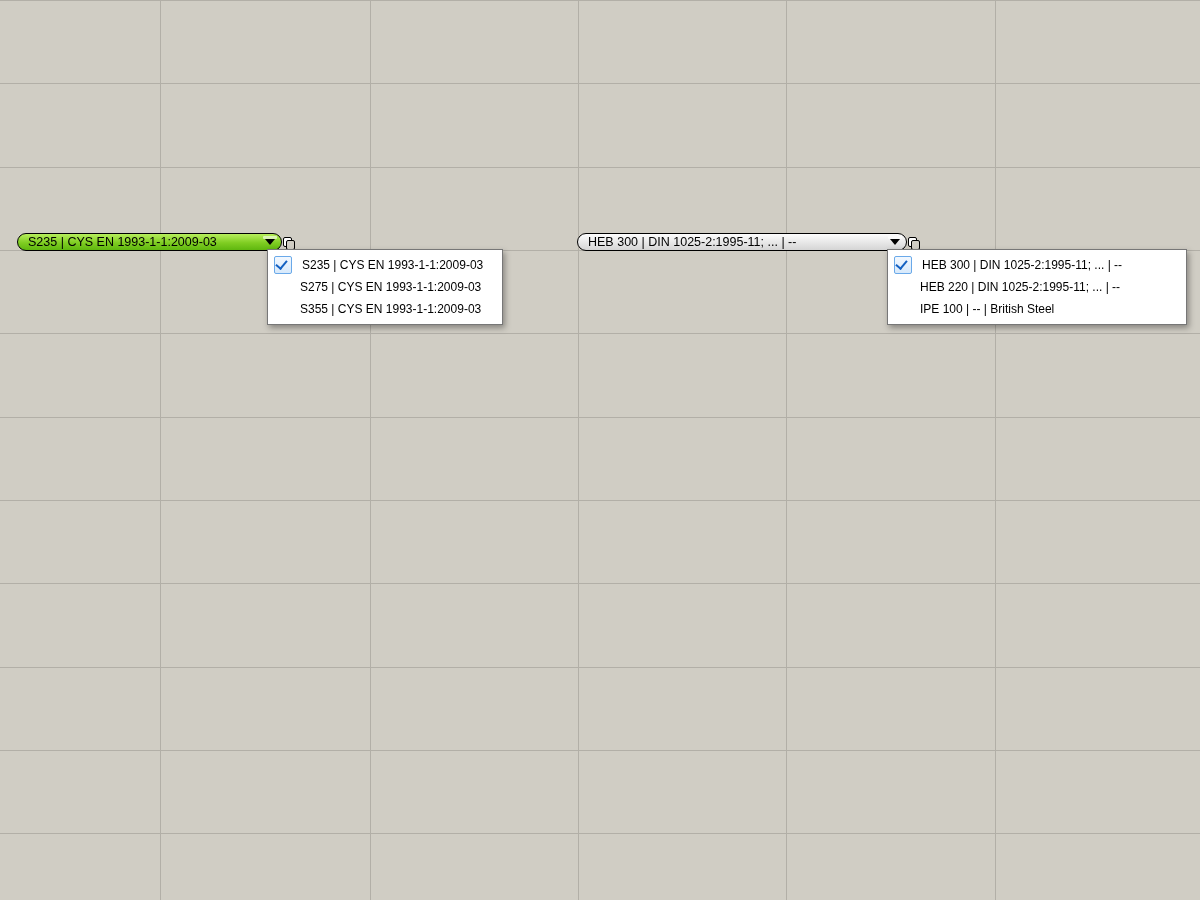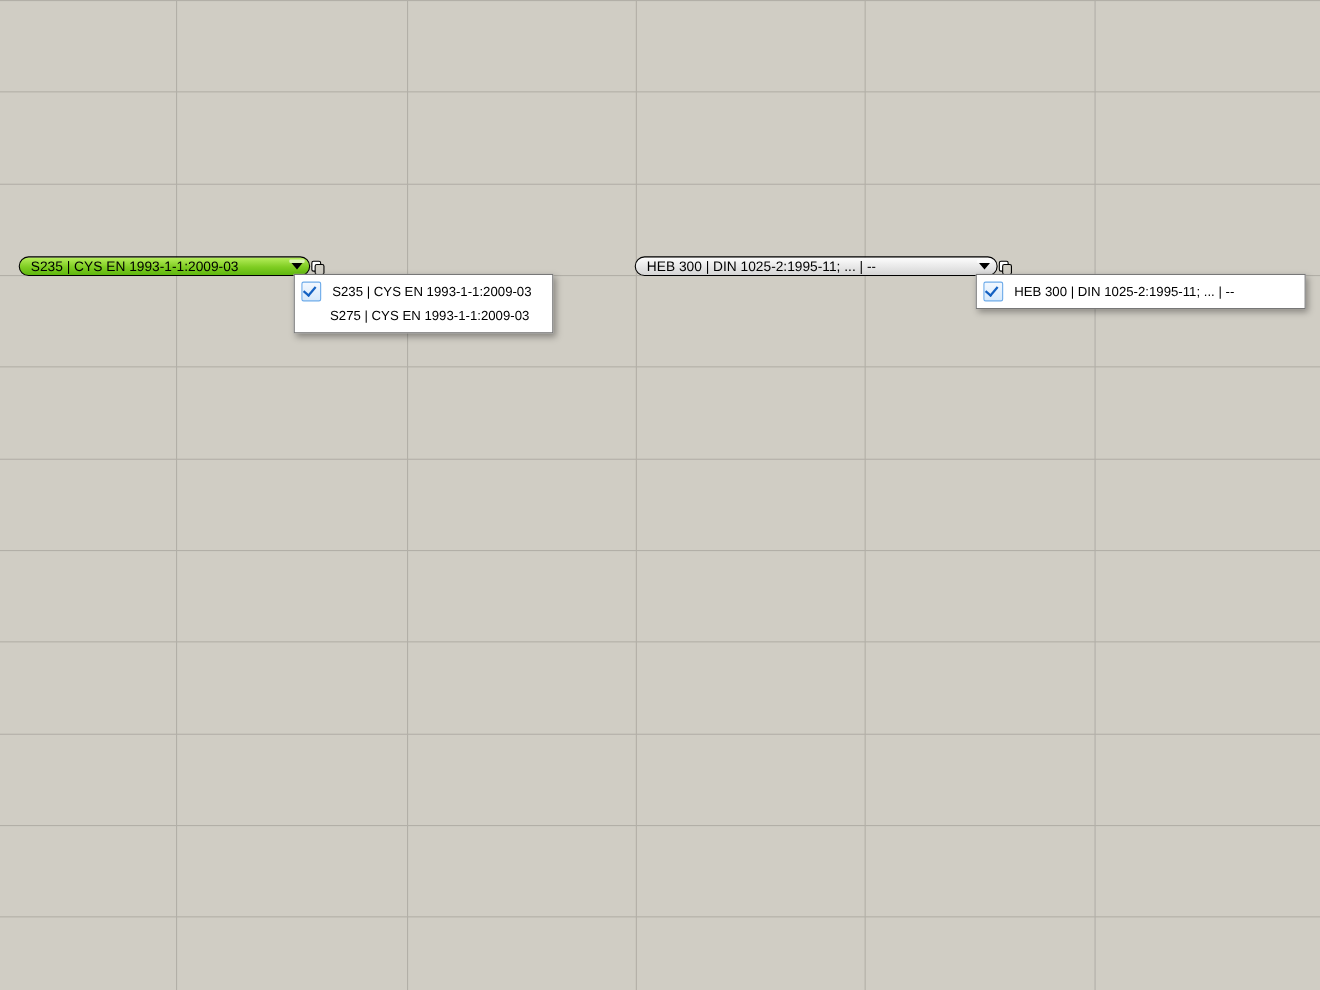--- a/index.html
+++ b/index.html
@@ -169,26 +169,38 @@
 
 <div class="popup" id="material-popup" style="left: 267px; top: 249px; width: 236px;">
     <div class="item selected">
       <span class="check"></span>
       <span>S235 | CYS EN 1993-1-1:2009-03</span>
     </div>
     <div class="item">
       <span class="spacer"></span>
       <span>S275 | CYS EN 1993-1-1:2009-03</span>
     </div>
+    <div class="item">
+      <span class="spacer"></span>
+      <span>S355 | CYS EN 1993-1-1:2009-03</span>
+    </div>
   </div>
 
 <div class="dd gray" id="section-dd" style="left: 577px; top: 233px; width: 330px;">
   <span class="label">HEB 300 | DIN 1025-2:1995-11; ... | --</span>
   <span class="arrow"></span>
 </div>
 <span class="copy-glyph" id="section-glyph" style="left: 908px; top: 237px;"></span>
 
 <div class="popup" id="section-popup" style="left: 887px; top: 249px; width: 300px;">
     <div class="item selected">
       <span class="check"></span>
       <span>HEB 300 | DIN 1025-2:1995-11; ... | --</span>
     </div>
+    <div class="item">
+      <span class="spacer"></span>
+      <span>HEB 220 | DIN 1025-2:1995-11; ... | --</span>
+    </div>
+    <div class="item">
+      <span class="spacer"></span>
+      <span>IPE 100 | -- | British Steel</span>
+    </div>
   </div>
 
 </body></html>

